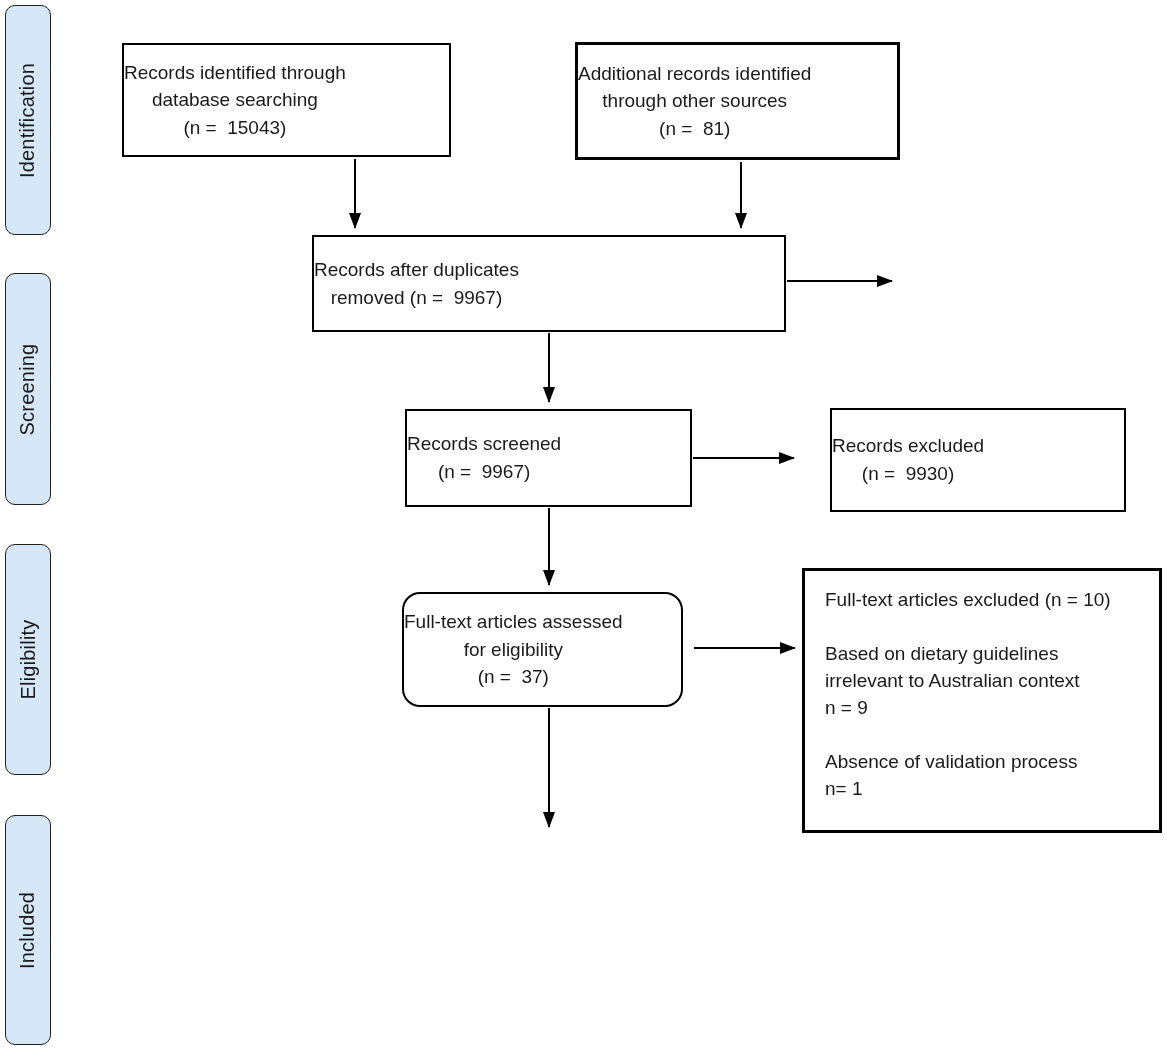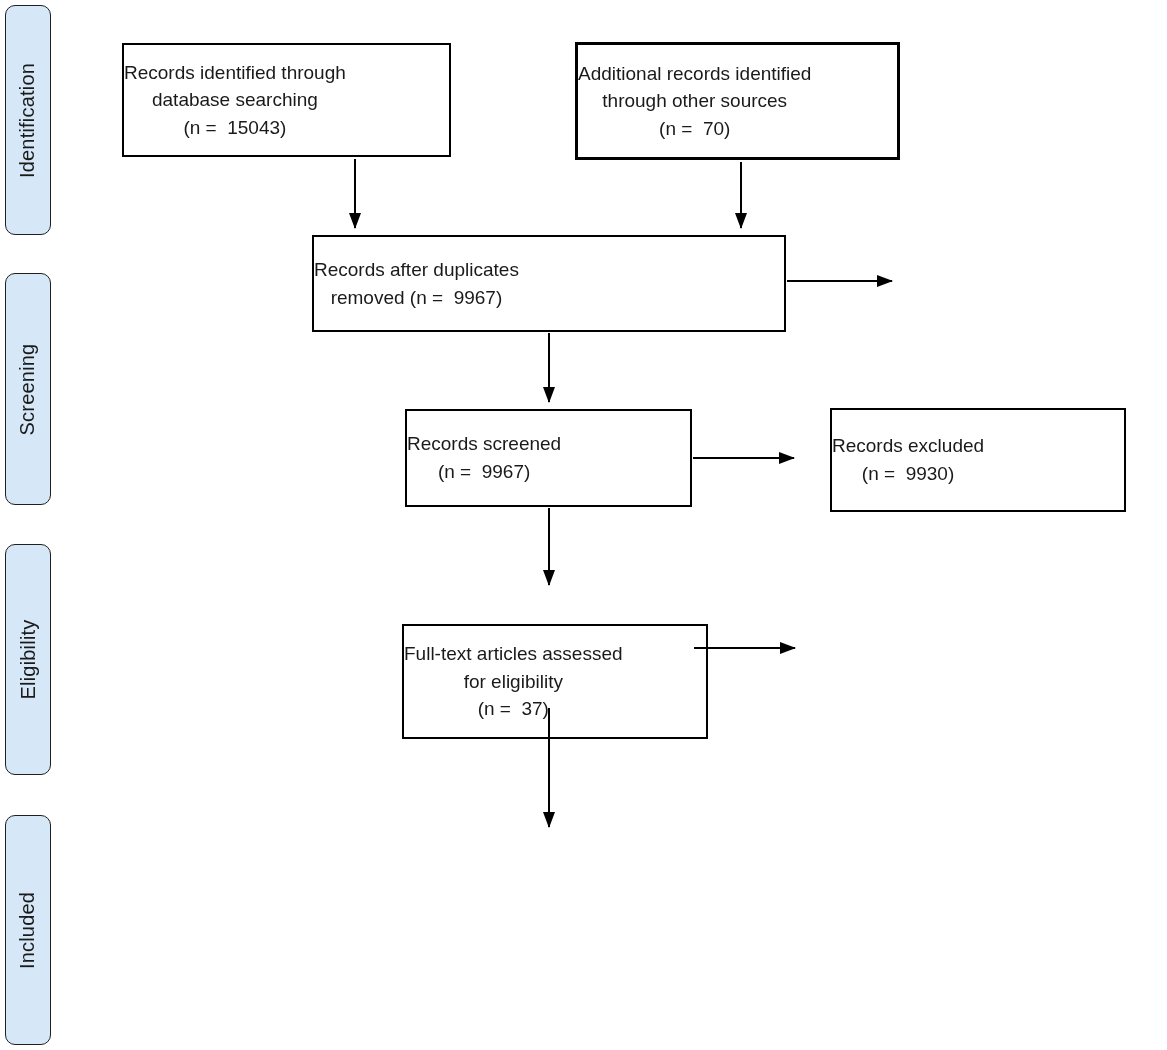--- a/index.html
+++ b/index.html
@@ -45,21 +45,21 @@
   }
   .box-text{white-space:pre-wrap;}
   .thick{border-width:3px;}
 
   .box-db{left:122px;top:43px;width:329px;height:114px;}
   .box-other{left:575px;top:42px;width:325px;height:118px;}
   .box-after{left:312px;top:235px;width:474px;height:97px;}
   .box-dup{left:899px;top:237px;width:251px;height:85px;}
   .box-screened{left:405px;top:409px;width:287px;height:98px;}
   .box-excluded{left:830px;top:408px;width:296px;height:104px;}
-  .box-fulltext{left:402px;top:624px;width:306px;height:115px;}
+  .box-fulltext{left:402px;top:592px;width:281px;height:115px;border-radius:18px;}
   .box-ftexcl{
     left:802px;top:568px;width:360px;height:265px;
     align-items:flex-start;justify-content:flex-start;
     text-align:left;
     padding:16px 8px 8px 20px;
     line-height:1.42;
   }
   .box-included{left:402px;top:834px;width:296px;height:116px;}
 
   
@@ -86,21 +86,21 @@
 
   <div class="box box-db">
     <span class="box-text">Records identified through
 database searching
 (n =  15043)</span>
   </div>
 
   <div class="box box-other thick">
     <span class="box-text">Additional records identified
 through other sources
-(n =  70)</span>
+(n =  81)</span>
   </div>
 
   <div class="box box-after">
     <span class="box-text">Records after duplicates
 removed (n =  9967)</span>
   </div>
 
 
   <div class="box box-screened">
     <span class="box-text">Records screened
@@ -111,20 +111,30 @@
     <span class="box-text">Records excluded
 (n =  9930)</span>
   </div>
 
   <div class="box box-fulltext">
     <span class="box-text">Full-text articles assessed
 for eligibility
 (n =  37)</span>
   </div>
 
+  <div class="box box-ftexcl thick">
+    <span class="box-text">Full-text articles excluded (n = 10)
+
+Based on dietary guidelines
+irrelevant to Australian context
+n = 9
+
+Absence of validation process
+n= 1</span>
+  </div>
 
 
   <svg id="arrows" width="1167" height="1050" viewBox="0 0 1167 1050" aria-hidden="true">
     <defs>
       <marker id="ah" markerWidth="10" markerHeight="8" refX="7.5" refY="3" orient="auto" markerUnits="strokeWidth">
         <path d="M0,0 L8,3 L0,6 Z" fill="#000"></path>
       </marker>
     </defs>
     <line x1="355" y1="159" x2="355" y2="228" marker-end="url(#ah)"></line>
     <line x1="741" y1="162" x2="741" y2="228" marker-end="url(#ah)"></line>

